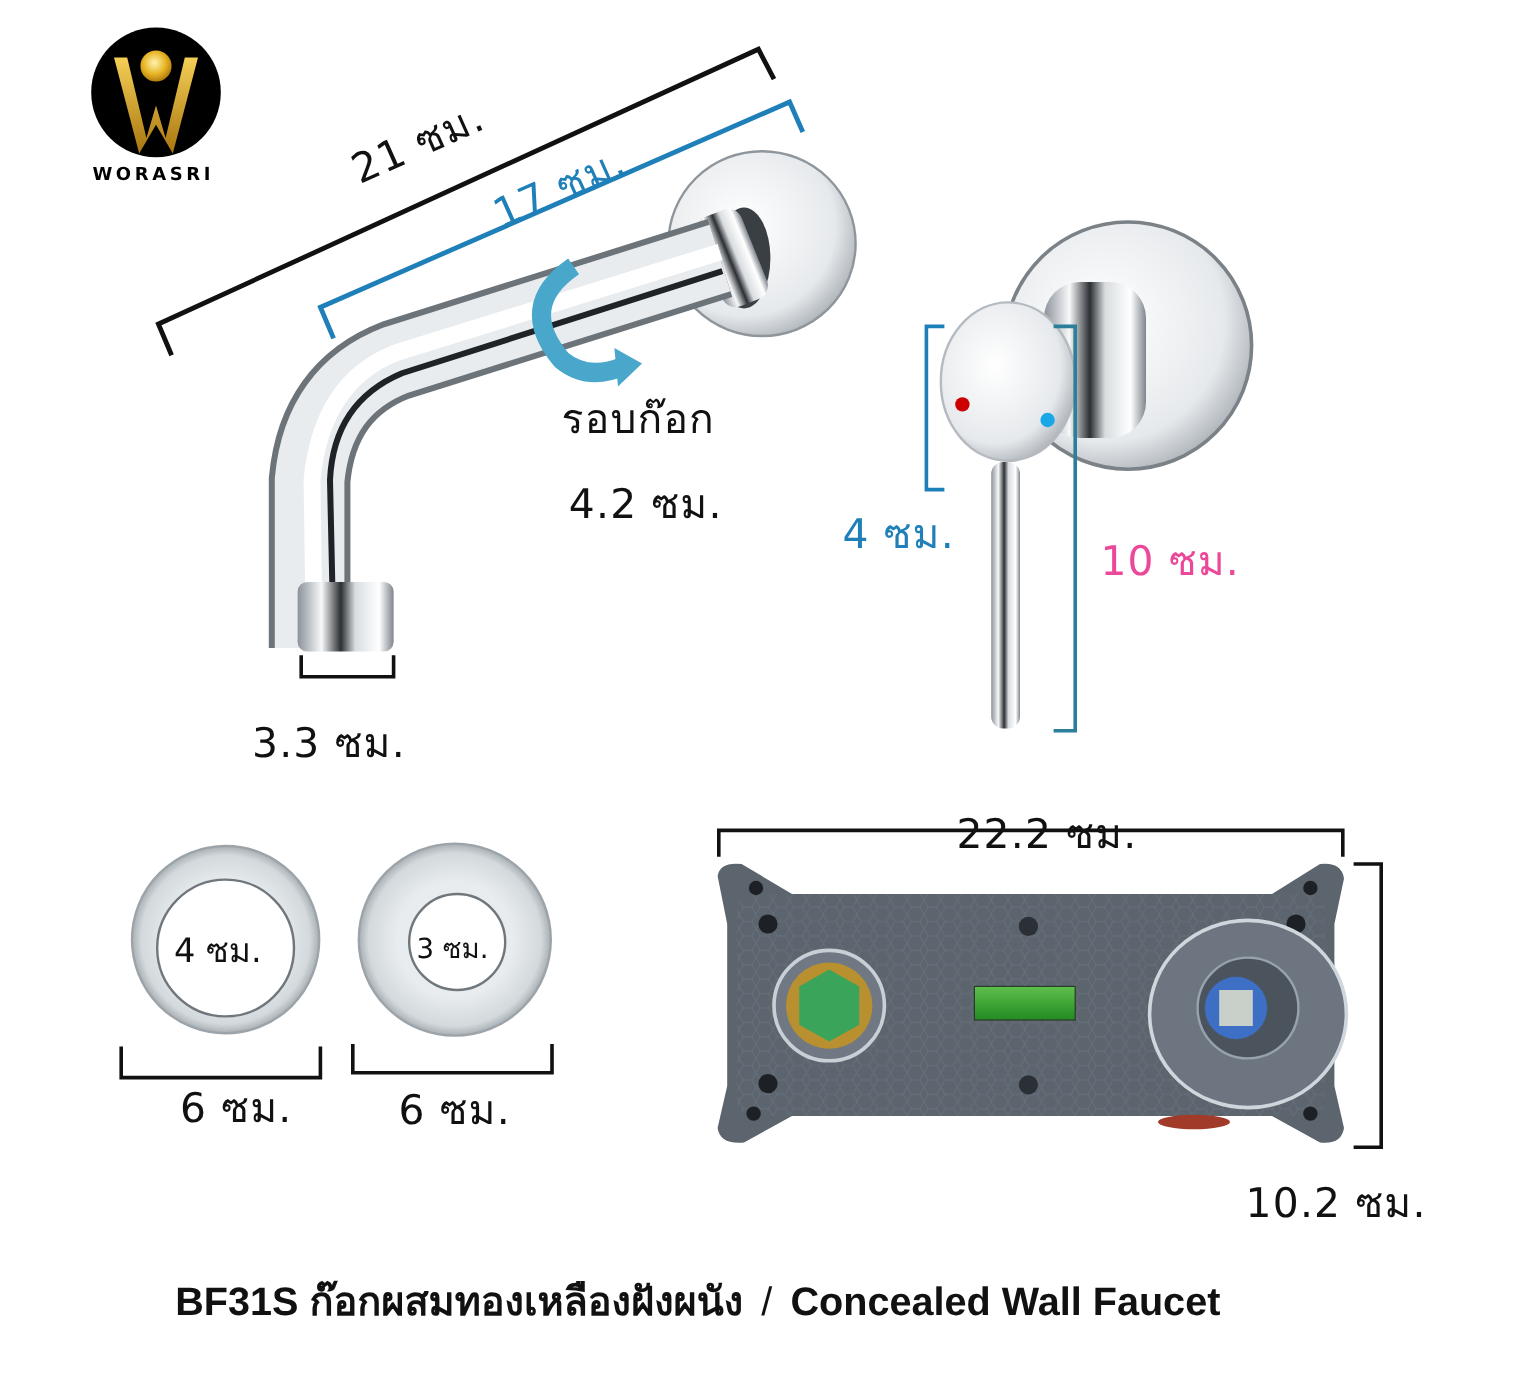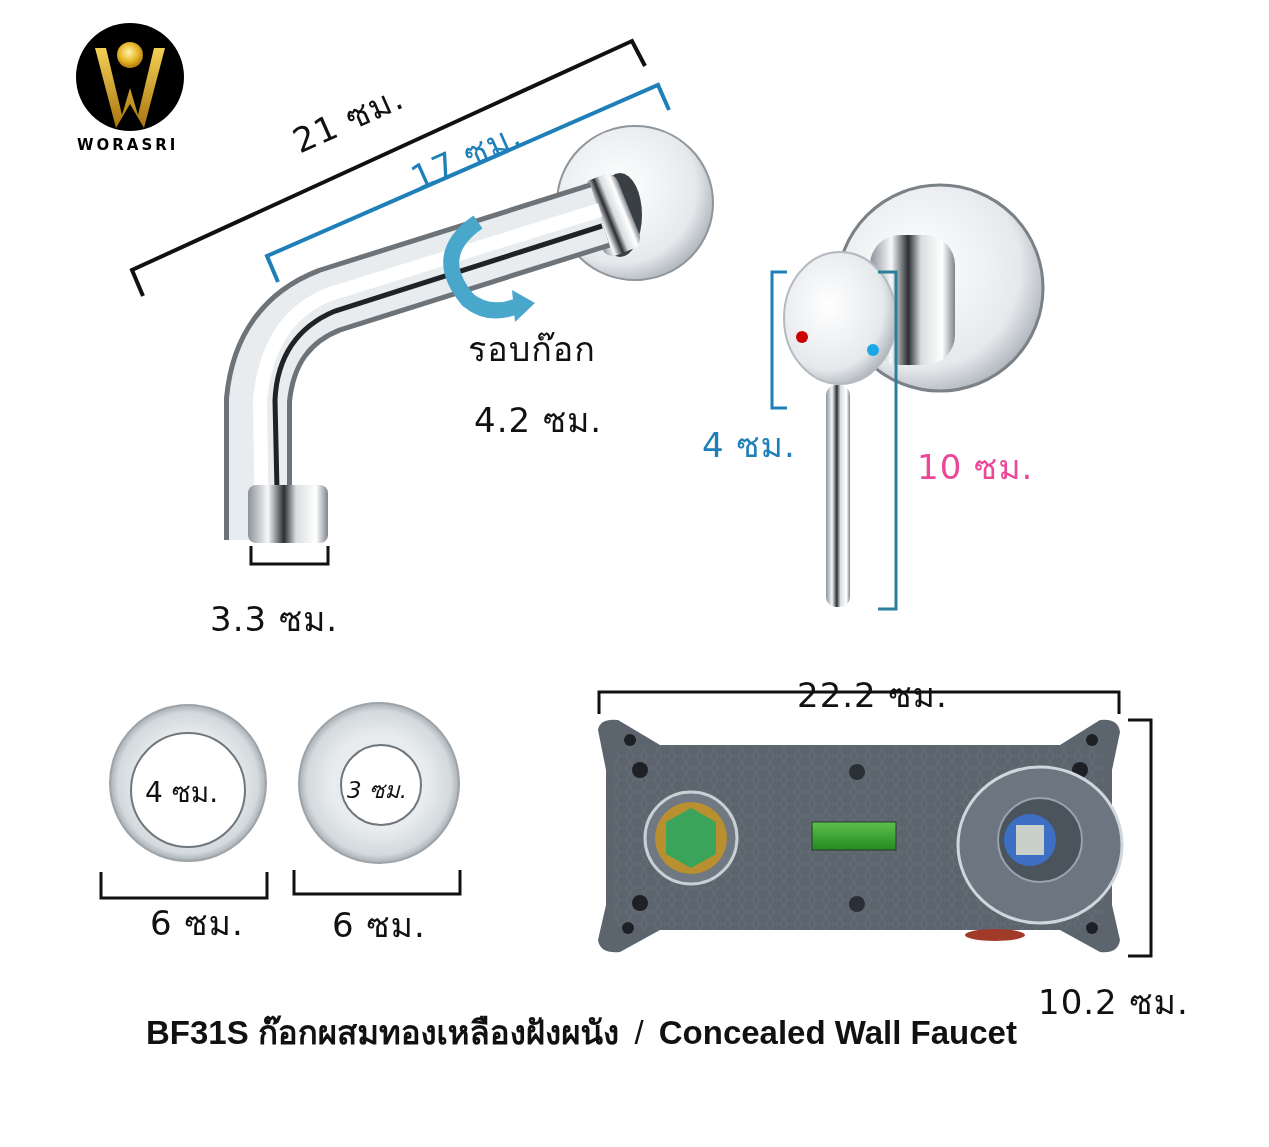--- a/index.html
+++ b/index.html
@@ -157,24 +157,24 @@
 
 <div class="abs dim dim-black" style="left:468px; top:322px;text-align:right;">รอบก๊อก</div>
 <div class="abs dim dim-black" style="left:474px; top:393px;">4.2 ซม.</div>
 <div class="abs dim dim-black" style="left:210px; top:592px;">3.3 ซม.</div>
 
 <div class="abs dim dim-blue" style="left:702px; top:418px;">4 ซม.</div>
 <div class="abs dim dim-teal" style="left:917px; top:440px;">10 ซม.</div>
 
 <div class="abs ring-label" style="left:145px; top:770px;">4 ซม.</div>
 <div class="abs dim dim-black" style="left:150px; top:896px;">6 ซม.</div>
-<div class="abs" style="left:347px; top:772px; font-size:23px;font-style:italic;">3 ซม.</div>
+<div class="abs" style="left:347px; top:772px; font-size:23px;">3 ซม.</div>
 <div class="abs dim dim-black" style="left:332px; top:898px;">6 ซม.</div>
 
 <div class="abs dim dim-black" style="left:797px; top:652px;margin-top:16px;">22.2 ซม.</div>
 <div class="abs dim dim-black" style="left:1038px; top:975px;">10.2 ซม.</div>
 
-<div class="abs title" style="left:146px; top:1006px;">
+<div class="abs title" style="left:146px; top:1058px;">
   <span>BF31S</span>
   <span>ก๊อกผสมทองเหลืองฝังผนัง</span>
   <span style="font-weight:normal; margin:0 6px;">/</span>
   <span>Concealed Wall Faucet</span>
 </div>
 
 </body></html>

